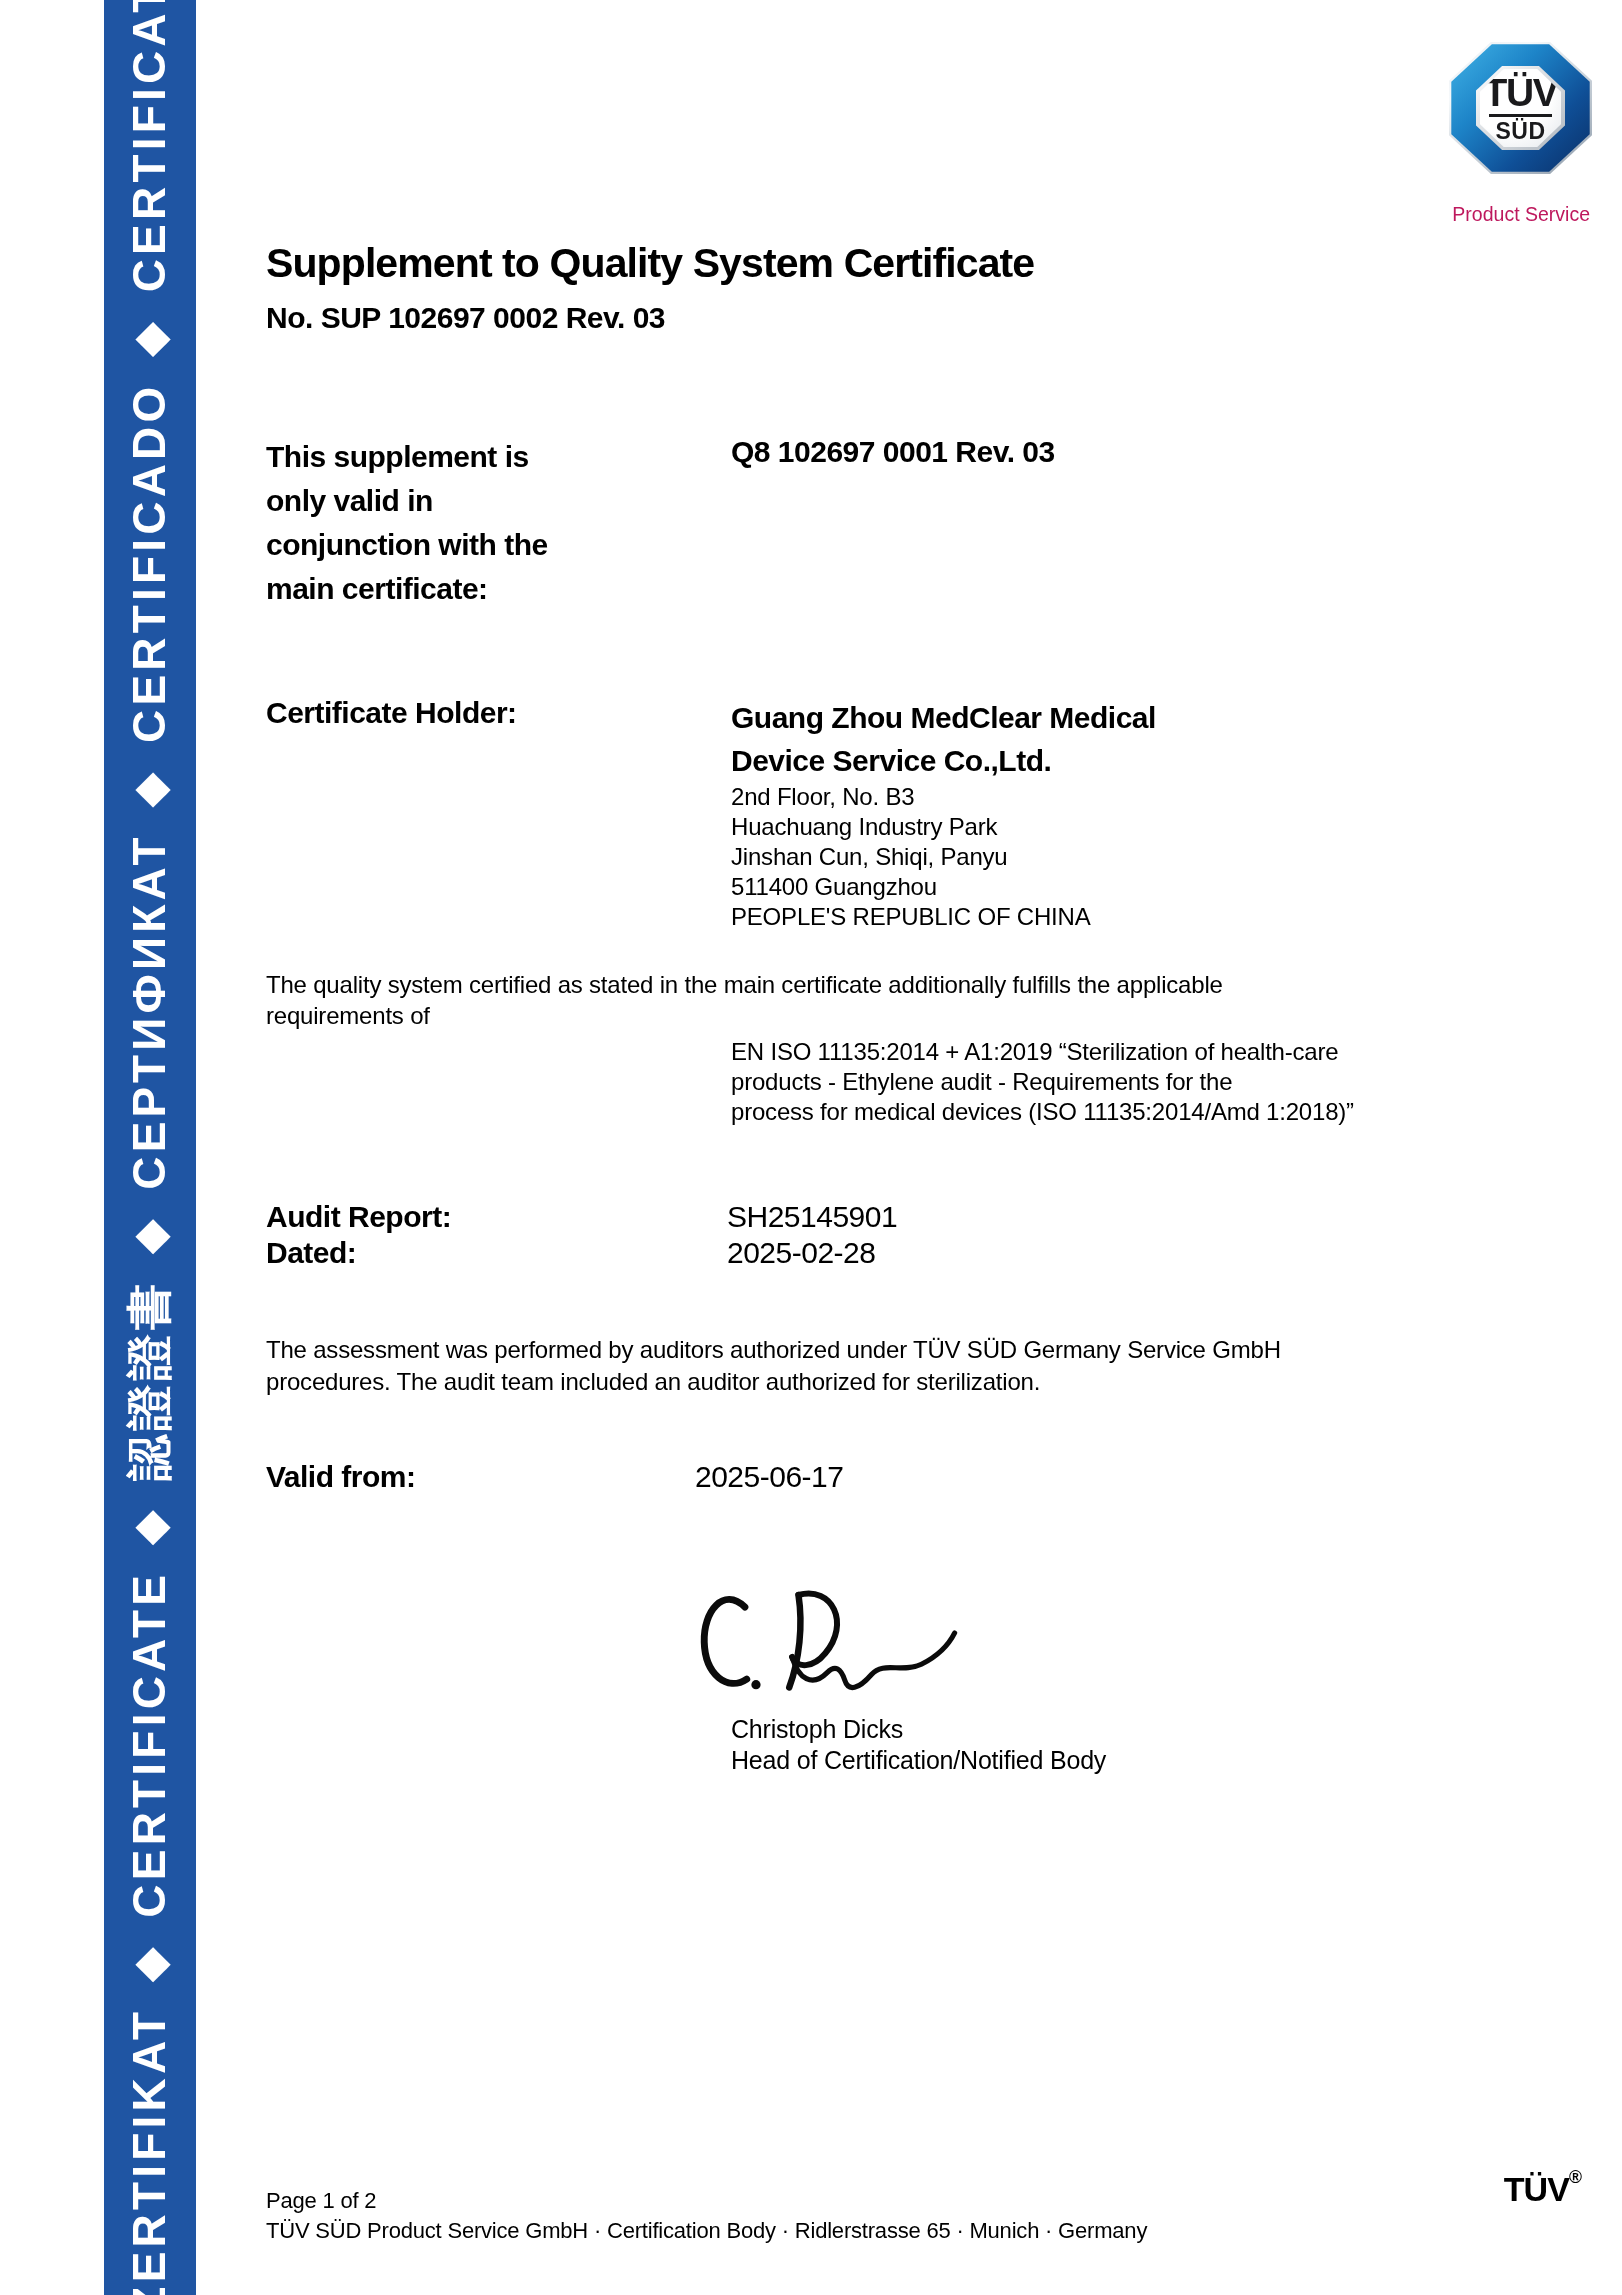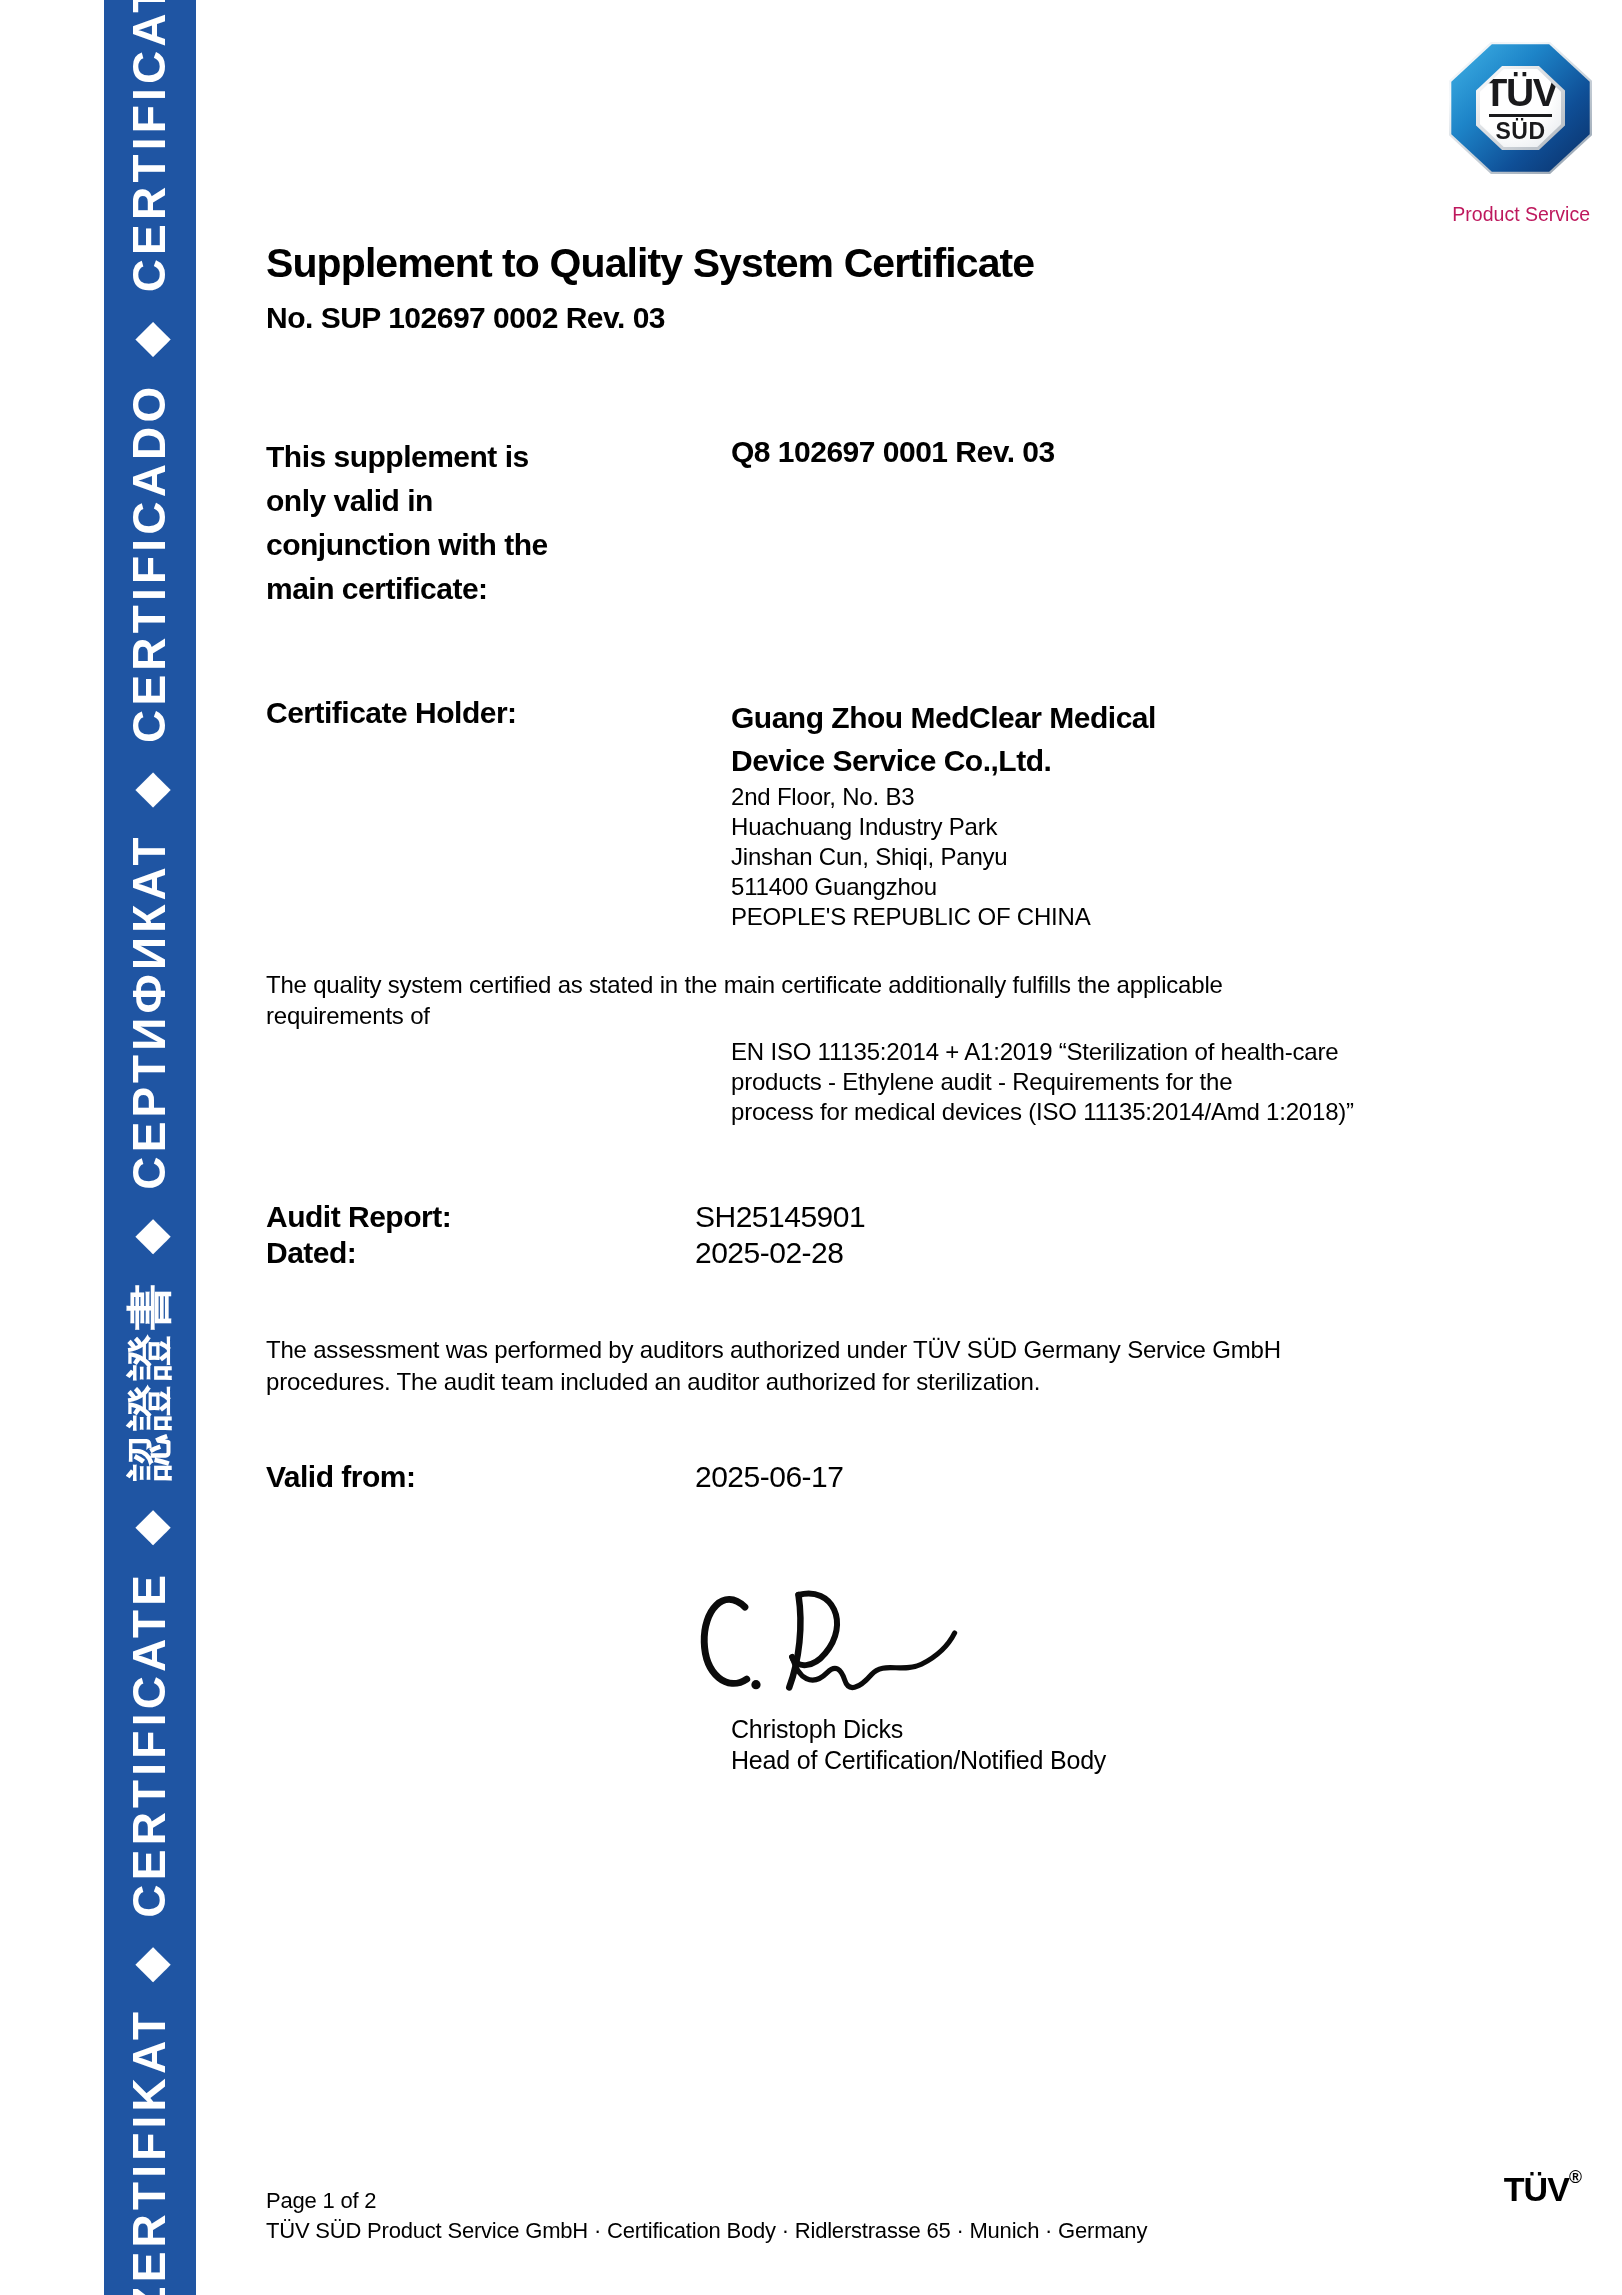--- a/index.html
+++ b/index.html
@@ -52,21 +52,21 @@
   .body-t{font-size:24px;font-weight:400;line-height:31px;letter-spacing:-0.2px;}
   .col2{left:731px;}
   .block1-label{left:266px;top:435px;line-height:44px;}
   .block1-value{top:435px;}
   .holder-label{left:266px;top:696px;}
   .holder-name{top:696px;line-height:43px;}
   .holder-addr{top:782px;line-height:30px;}
   .para1{left:266px;top:969px;}
   .eniso{top:1037px;line-height:30px;}
   .audit{left:266px;top:1200px;}
-  .audit .row{display:flex;height:36px;align-items:flex-start;}
+  .audit .row{display:flex;height:36px;align-items:flex-start;gap:32px;}
   .audit .c1{width:429px;}
   .assess{left:266px;top:1334px;line-height:32px;}
   .validfrom{left:266px;top:1460px;}
   .sig-svg{position:absolute;left:693px;top:1583px;}
   .signer{top:1714px;font-size:25px;line-height:31px;letter-spacing:-0.2px;}
   .footer{left:266px;top:2186px;font-size:22px;line-height:30px;letter-spacing:-0.2px;}
   .tuv-mark{position:absolute;right:41px;top:2167px;font-size:34px;font-weight:700;letter-spacing:-0.9px;}
   .tuv-mark sup{font-size:17.6px;font-weight:700;vertical-align:17.6px;letter-spacing:0;}
 </style>
 </head>

